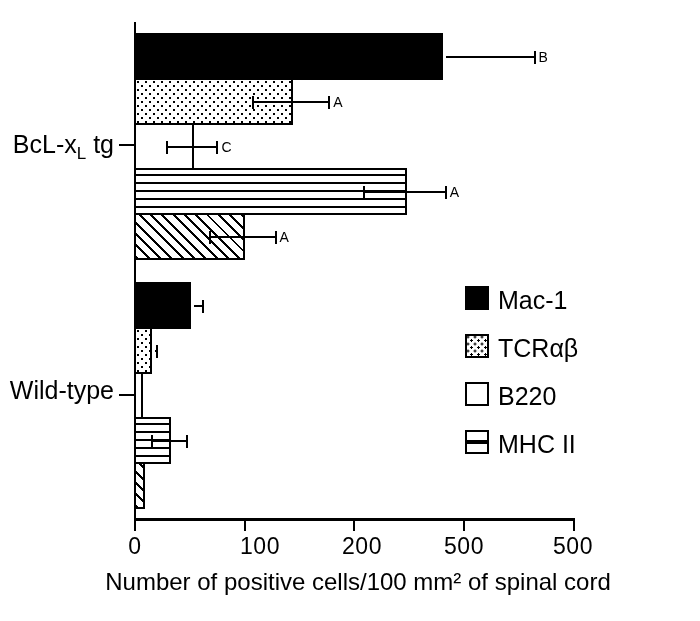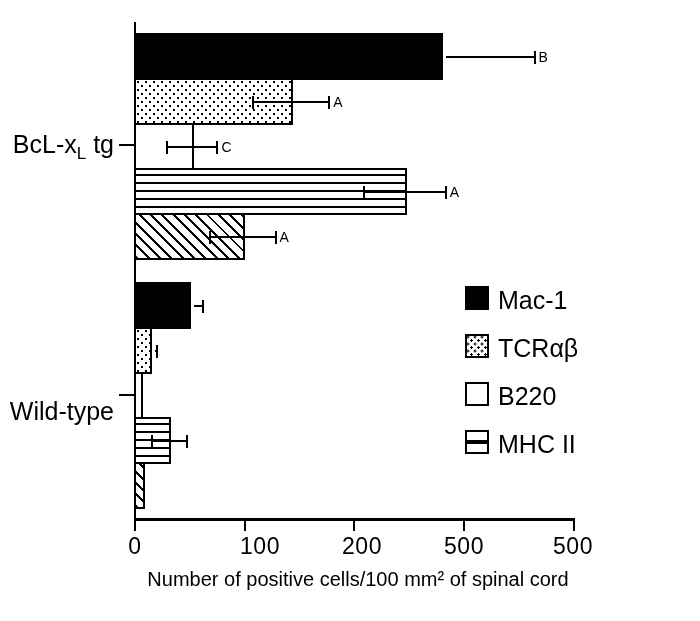--- a/index.html
+++ b/index.html
@@ -9,21 +9,21 @@
   }
   .axis-y { position:absolute; left:134px; top:22px; width:2px; height:499px; background:#000; }
   .axis-x { position:absolute; left:134px; top:518px; width:441px; height:3px; background:#000; }
   .xtick { position:absolute; top:518px; width:2px; height:13px; background:#000; }
   .xtick-label { position:absolute; top:533px; transform:translateX(-50%); font-size:23px; letter-spacing:0.5px; }
   .gtick { position:absolute; left:119px; width:16px; height:2px; background:#000; }
   .glabel { position:absolute; left:0; width:114px; text-align:right; font-size:25px; white-space:nowrap; }
   .glabel sub { font-size:17px; }
   .xlabel {
     position:absolute; left:358px; top:568px; transform:translateX(-50%);
-    font-size:20px; white-space:nowrap;
+    font-size:24px; white-space:nowrap;
   }
   
   .bar { position:absolute; box-sizing:border-box; border:2px solid #000; background-color:#fff; }
   .pat-solid { background-color:#000; }
   .pat-dots {
     background-color:#fff;
     background-image:
       radial-gradient(circle, #000 1.25px, transparent 1.4px),
       radial-gradient(circle, #000 1.25px, transparent 1.4px);
     background-size:8px 8px, 8px 8px;
@@ -78,21 +78,21 @@
     <span class="xtick-label" style="left:135px;">0</span>
     <span class="xtick-label" style="left:260px;">100</span>
     <span class="xtick-label" style="left:354px;margin-left:8px;">200</span>
     <span class="xtick-label" style="left:464px;">500</span>
     <span class="xtick-label" style="left:573px;">500</span>
 
     <div class="gtick" style="top:144px;"></div>
     <div class="gtick" style="top:394px;"></div>
 
     <div class="glabel" style="top:130px;"><span>BcL-x</span><sub>L</sub><span> tg</span></div>
-    <div class="glabel" style="top:397px;"><span>Wild-type</span></div>
+    <div class="glabel" style="top:376px;"><span>Wild-type</span></div>
   <div class="bar pat-solid" style="left: 134px; top: 33px; width: 309.3px; height: 47px;"></div>
       <div class="err-line" style="left: 446.3px; top: 55.5px; width: 88.2875px;"></div>
       <div class="err-cap" style="left: 533.587px; top: 50.5px;"></div>
       <div class="sig" style="left: 538.587px; top: 49.5px;">B</div>
       <div class="bar pat-solid" style="left: 134px; top: 282px; width: 56.875px; height: 47px;"></div>
       <div class="err-line" style="left: 193.875px; top: 304.5px; width: 9.2675px;"></div>
       <div class="err-cap" style="left: 202.142px; top: 299.5px;"></div>
       <div class="bar pat-dots" style="left: 134px; top: 78px; width: 158.942px; height: 47px;"></div>
       <div class="err-line" style="left: 252.53px; top: 100.5px; width: 76.825px;"></div>
       <div class="err-cap" style="left: 328.355px; top: 95.5px;"></div>

